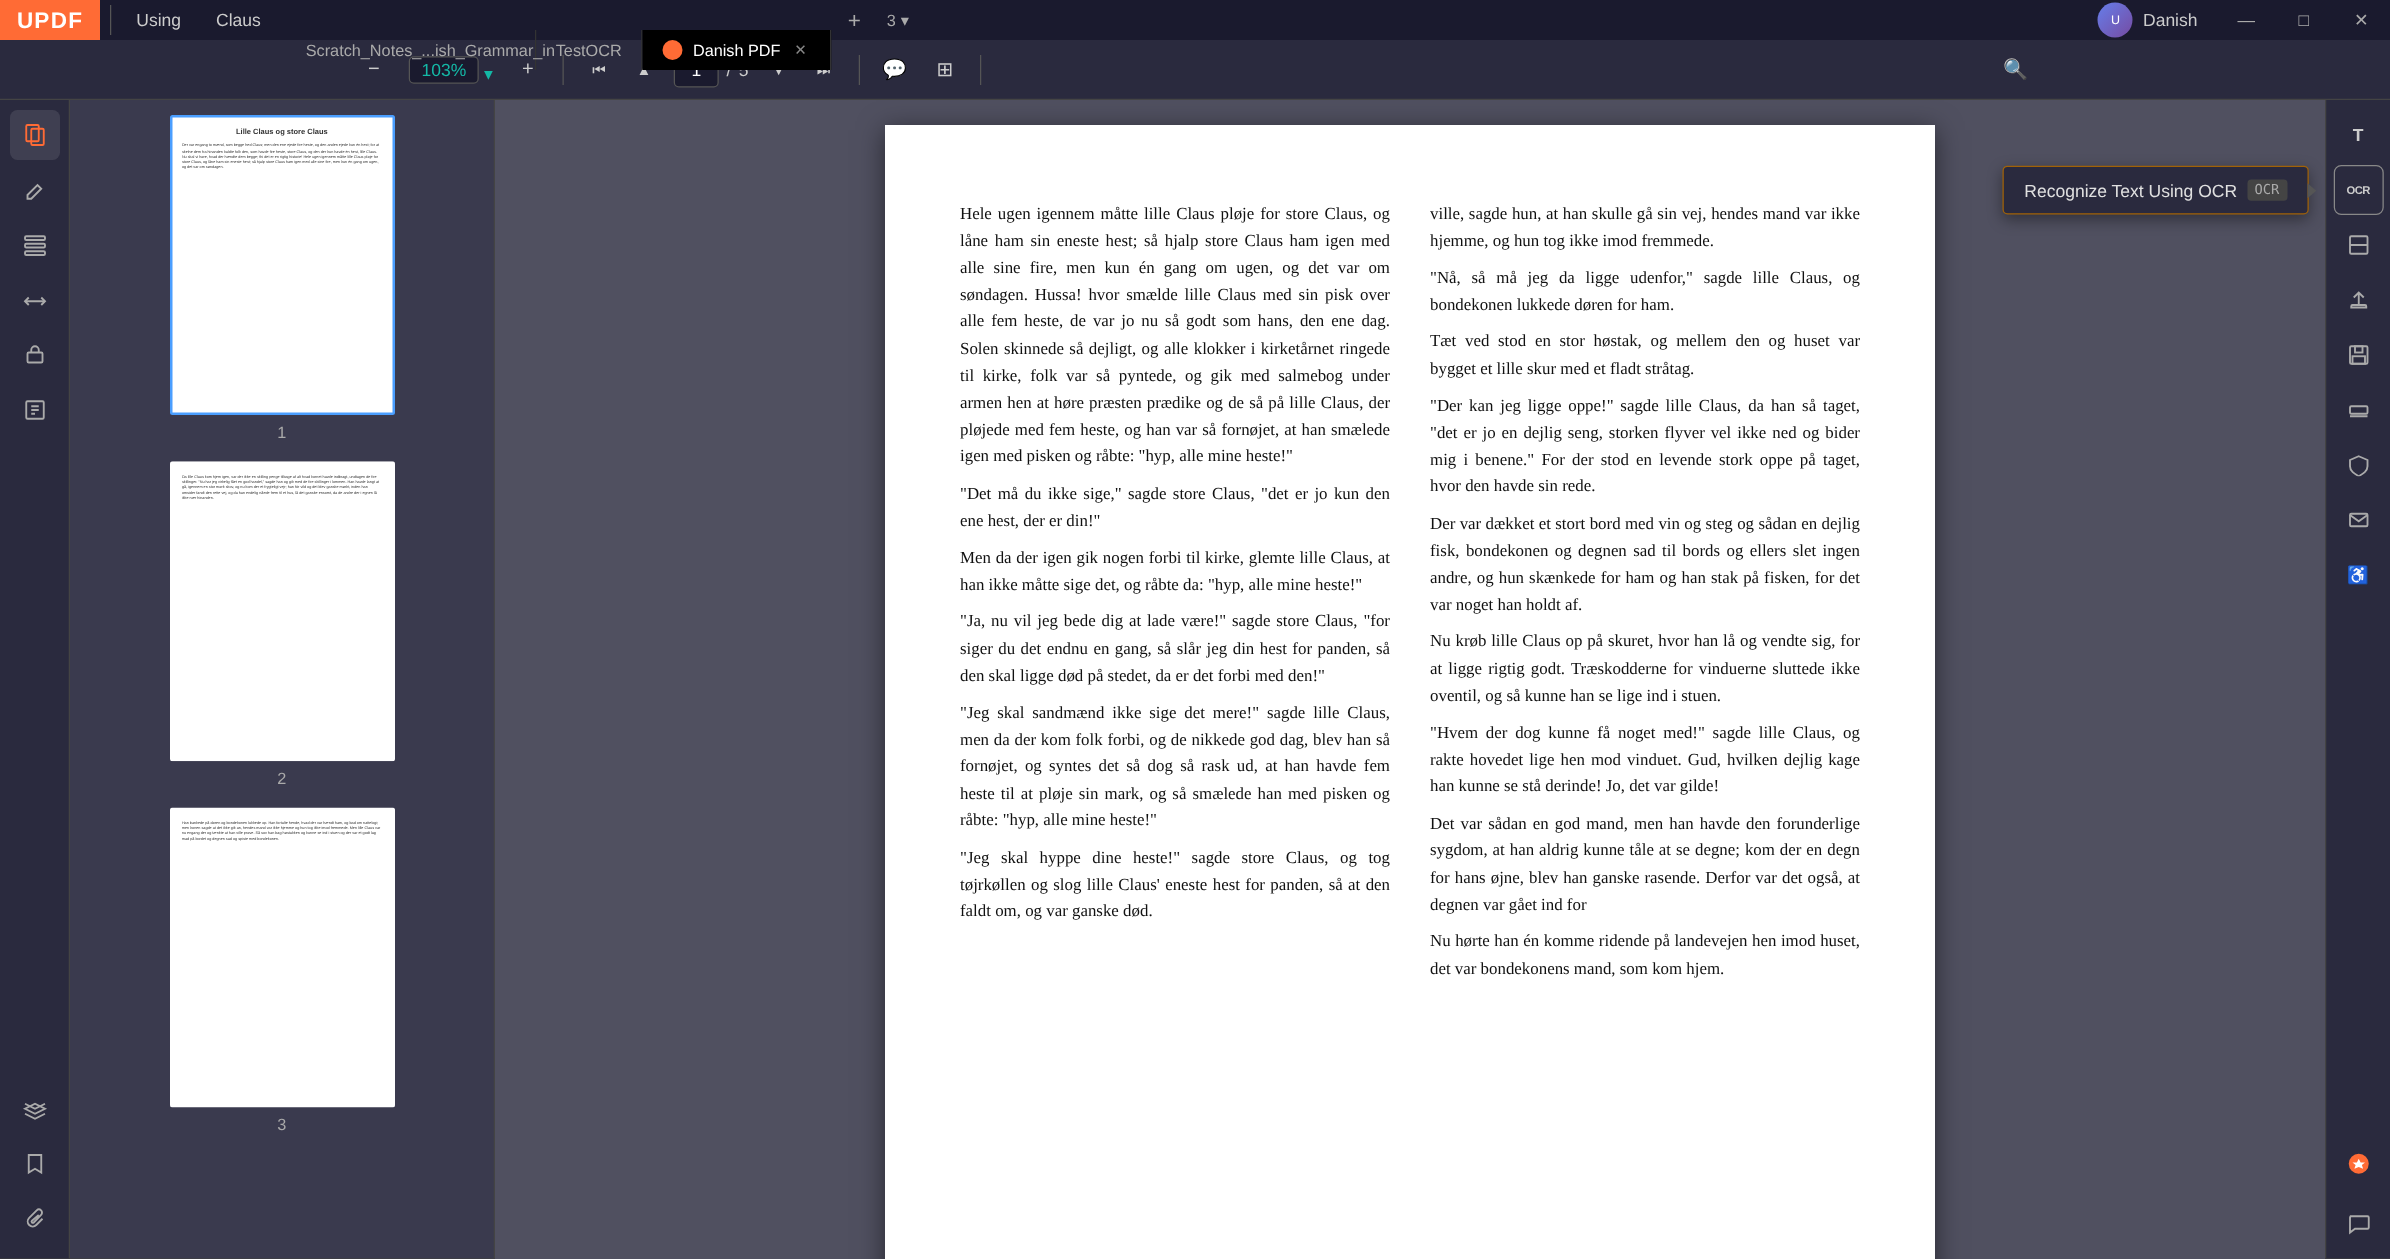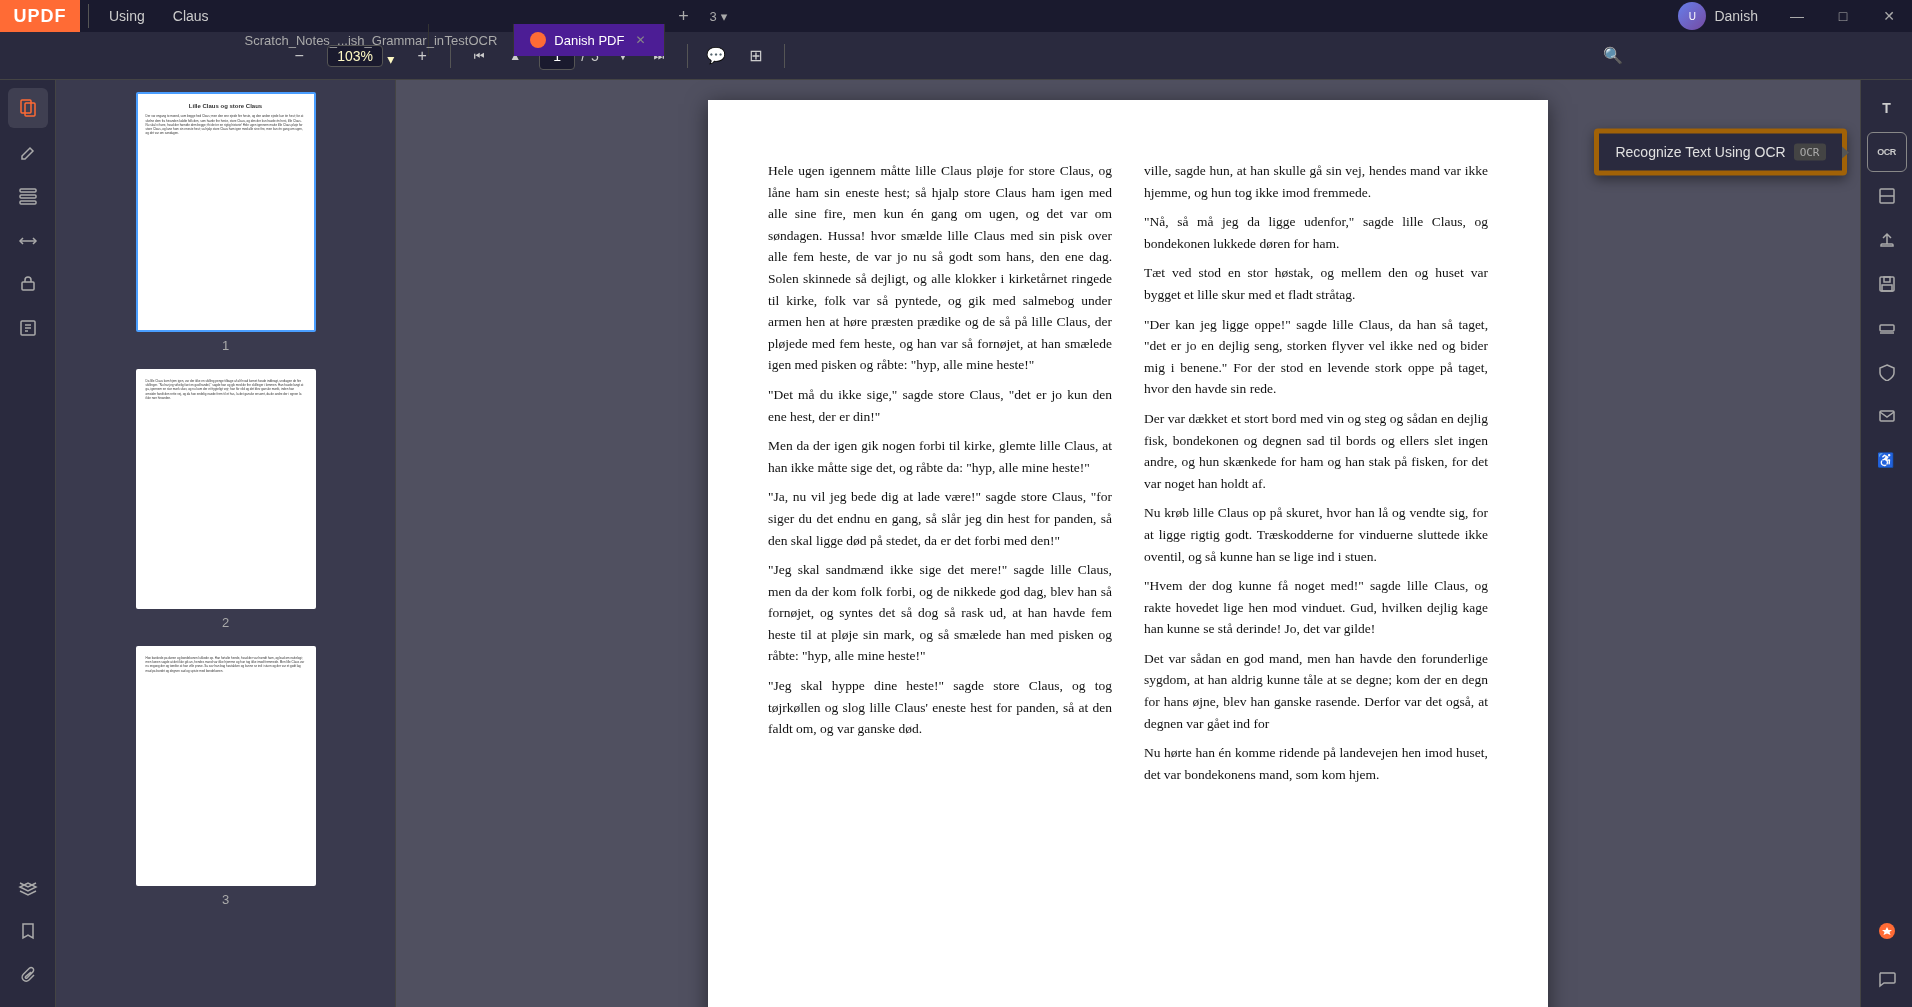--- a/index.html
+++ b/index.html
@@ -60,21 +60,21 @@
       font-size: 13px;
       color: #aaa;
       cursor: pointer;
       border-right: 1px solid #333;
       gap: 8px;
       white-space: nowrap;
       max-width: 200px;
       margin-top: 48px;
     }
     .tab.active {
-      background: #4c1d95;
+      background: #000000;
       color: white;
     }
     .tab .tab-close {
       font-size: 12px;
       color: #888;
       width: 16px;
       height: 16px;
       display: flex;
       align-items: center;
       justify-content: center;
@@ -187,21 +187,21 @@
       border: 1px solid #555;
       border-radius: 4px;
       color: white;
       text-align: center;
       font-size: 14px;
     }
     .zoom-display {
       display: flex;
       align-items: flex-end;
       gap: 4px;
-      color: #fef9c3;
+      color: #14b8a6;
       font-size: 14px;
       padding: 0 8px;
     }
     .zoom-val {
       background: #1a1a2e;
       border: 1px solid #555;
       border-radius: 4px;
       padding: 2px 8px;
       min-width: 56px;
       text-align: center;
@@ -346,31 +346,31 @@
     
     .ocr-tooltip-container {
       position: relative;
     }
     .ocr-tooltip {
       position: absolute;
       right: 60px;
       top: 50%;
       transform: translateY(-50%);
       background: #2a2a3e;
-      border: 5px solid #a16207;
+      border: 1px solid #a16207;
       border-radius: 4px;
       padding: 10px 16px;
       white-space: nowrap;
       color: #e0e0e0;
       font-size: 14px;
       font-family: 'Segoe UI', Arial, sans-serif;
       box-shadow: 0 4px 12px rgba(0,0,0,0.4);
       z-index: 100;
       display: flex;
-      align-items: flex-start;
+      align-items: flex-end;
       gap: 8px;
     }
     .ocr-tooltip::after {
       content: '';
       position: absolute;
       right: -7px;
       top: 50%;
       transform: translateY(-50%);
       width: 0;
       height: 0;

